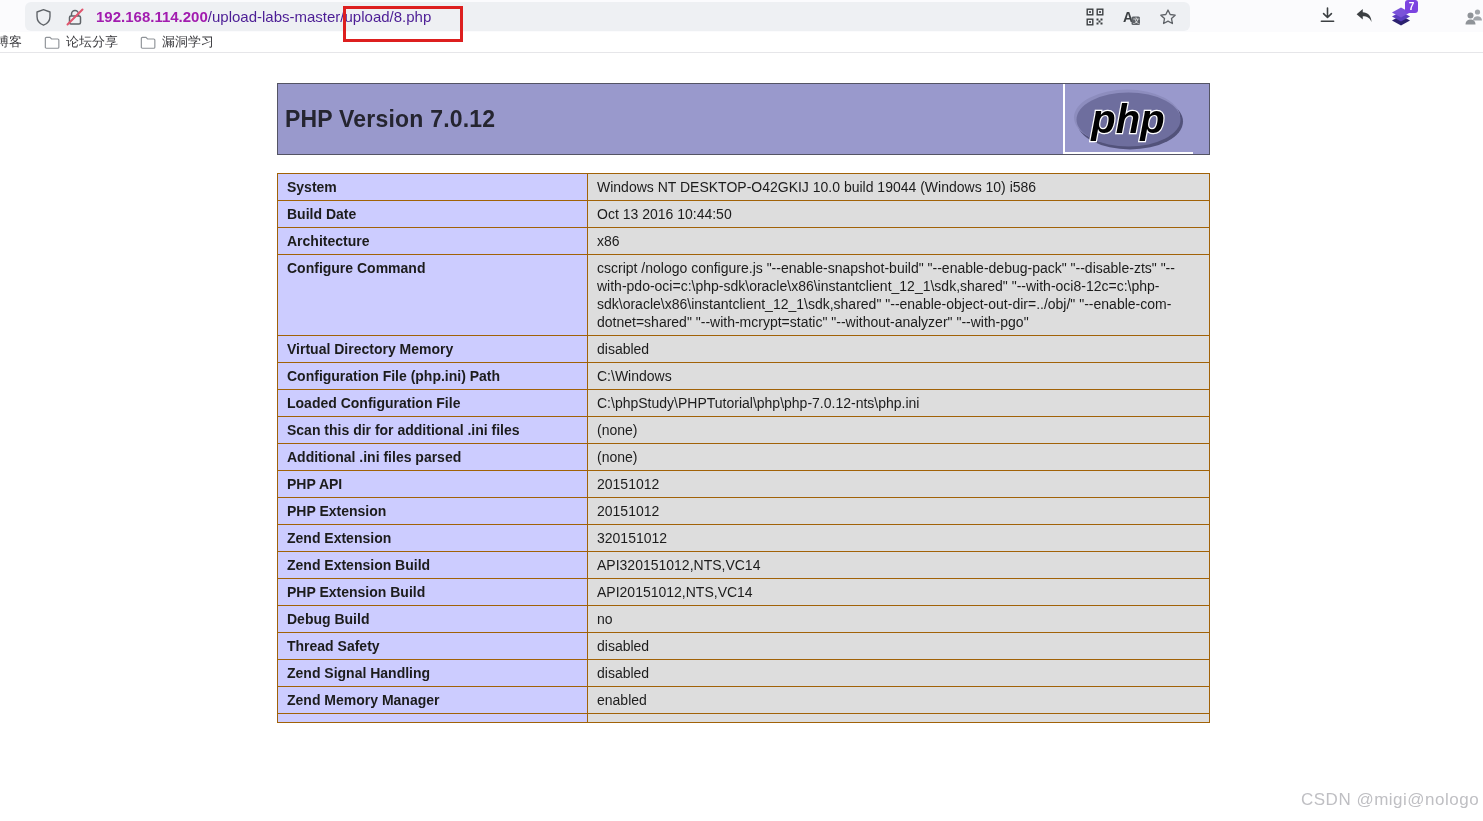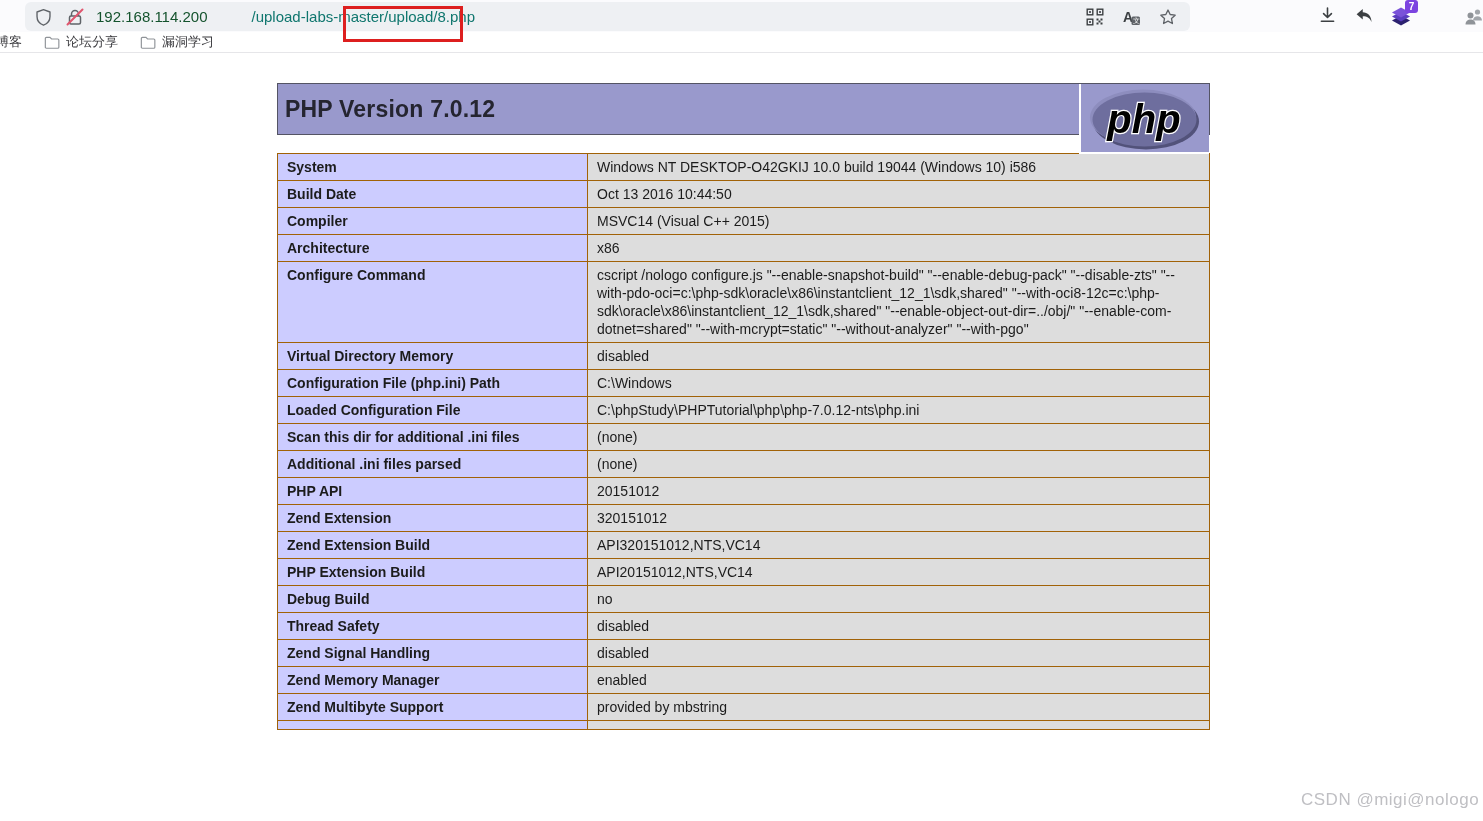--- a/index.html
+++ b/index.html
@@ -29,22 +29,22 @@
   .address-field .icon { display: flex; align-items: center; justify-content: center; }
   .shield-btn   { margin-left: 9px; }
   .lock-btn     { margin-left: 12px; }
   .url-text {
     margin-left: 11px;
     font-size: 15px;
     white-space: nowrap;
     flex: 1 1 auto;
     overflow: hidden;
   }
-  .url-host { color: #14532d; }
-  .url-path { color: #0f766e; padding-left: 44px; }
+  .url-host { color: #a21caf; font-weight: bold; }
+  .url-path { color: #4c1d95; }
   .field-right { display: flex; align-items: center; gap: 17px; margin-right: 12px; }
 
   .chrome-right-btn { position: absolute; top: 5px; }
   .download-btn    { left: 1317px; }
   .undo-btn        { left: 1354px; }
   .collections-btn { left: 1388px; top: 2px; width: 28px; height: 28px; }
   .profile-btn     { left: 1464px; top: 7px; }
 
   .collections-badge {
     position: absolute; right: -2px; top: -2px;
@@ -85,35 +85,35 @@
   .page {
     position: absolute;
     top: 62px; left: 0;
     width: 1483px; height: 759px;
     background: #fff;
   }
   .center-col { width: 933px; margin-left: 277px; }
 
   .phpinfo-header {
     margin-top: 21px;
-    height: 52px;
+    height: 72px;
     background: var(--header-bg, #9999cc);
     border: 1px solid #545464;
     position: relative;
     display: flex;
     align-items: center;
   }
   .phpinfo-title {
     font-size: 23px;
     font-weight: bold;
     color: #252530;
     padding-left: 7px;
     letter-spacing: 0.2px;
   }
-  .php-logo { position: absolute; right: 0; top: 0; height: 70px; width: 130px; }
+  .php-logo { position: absolute; right: 16px; top: 0; height: 70px; width: 130px; }
 
   table.info-table {
     border-collapse: collapse;
     width: 933px;
     margin-top: 18px;
     table-layout: fixed;
   }
   .info-table td {
     border: 1px solid #a16207;
     padding: 4px 9px;
@@ -279,24 +279,20 @@
   <tr>
     <td class="e">System</td>
     <td class="v">Windows NT DESKTOP-O42GKIJ 10.0 build 19044 (Windows 10) i586</td>
   </tr>
 
   <tr>
     <td class="e">Build Date</td>
     <td class="v">Oct 13 2016 10:44:50</td>
   </tr>
 
-  <tr>
-    <td class="e">Compiler</td>
-    <td class="v">MSVC14 (Visual C++ 2015)</td>
-  </tr>
 
   <tr>
     <td class="e">Architecture</td>
     <td class="v">x86</td>
   </tr>
 
   <tr>
     <td class="e">Configure Command</td>
     <td class="v">cscript /nologo configure.js "--enable-snapshot-build" "--enable-debug-pack" "--disable-zts" "--with-pdo-oci=c:\php-sdk\oracle\x86\instantclient_12_1\sdk,shared" "--with-oci8-12c=c:\php-sdk\oracle\x86\instantclient_12_1\sdk,shared" "--enable-object-out-dir=../obj/" "--enable-com-dotnet=shared" "--with-mcrypt=static" "--without-analyzer" "--with-pgo"</td>
   </tr>
@@ -325,20 +321,24 @@
   <tr>
     <td class="e">Additional .ini files parsed</td>
     <td class="v">(none)</td>
   </tr>
 
   <tr>
     <td class="e">PHP API</td>
     <td class="v">20151012</td>
   </tr>
 
+  <tr>
+    <td class="e">PHP Extension</td>
+    <td class="v">20151012</td>
+  </tr>
 
   <tr>
     <td class="e">Zend Extension</td>
     <td class="v">320151012</td>
   </tr>
 
   <tr>
     <td class="e">Zend Extension Build</td>
     <td class="v">API320151012,NTS,VC14</td>
   </tr>
@@ -361,24 +361,20 @@
   <tr>
     <td class="e">Zend Signal Handling</td>
     <td class="v">disabled</td>
   </tr>
 
   <tr>
     <td class="e">Zend Memory Manager</td>
     <td class="v">enabled</td>
   </tr>
 
-  <tr>
-    <td class="e">Zend Multibyte Support</td>
-    <td class="v">provided by mbstring</td>
-  </tr>
 <tr class="partial-row">
           <td class="e"></td>
           <td class="v"></td>
         </tr>
       </tbody>
     </table>
 
   </div>
 </div>
 

